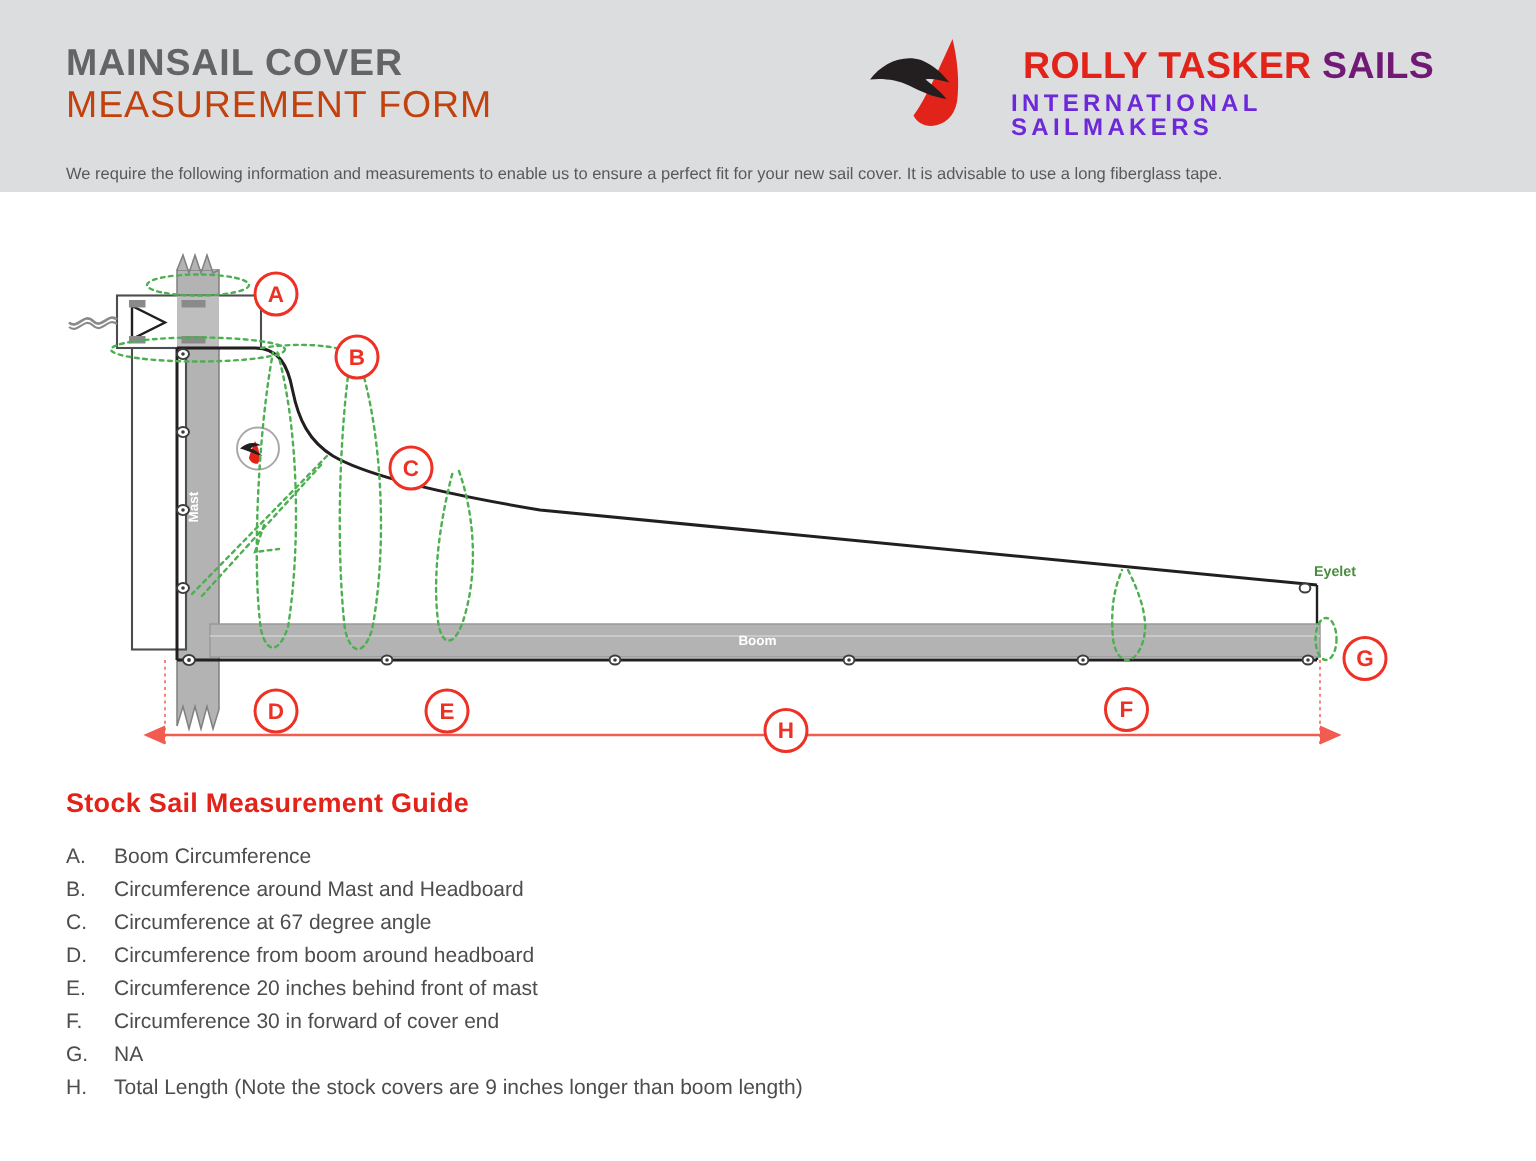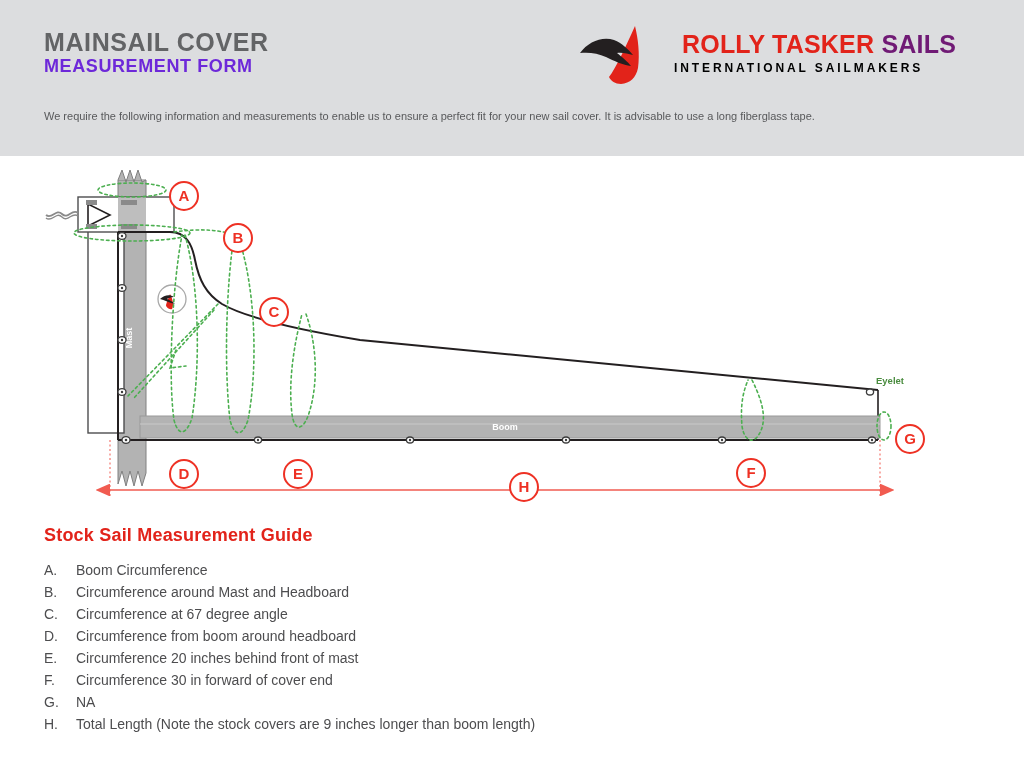--- a/index.html
+++ b/index.html
@@ -5,45 +5,45 @@
   html,body{margin:0;padding:0;}
   body{
     width:1024px;height:774px;
     background:#ffffff;
     font-family:"Liberation Sans","DejaVu Sans",sans-serif;
     overflow:hidden;
     position:relative;
   }
   
   #header{
-    position:absolute;left:0;top:0;width:1024px;height:156px;
+    position:absolute;left:0;top:0;width:1024px;height:128px;
     background:#dcdddf;
   }
   #title-block{position:absolute;left:44px;top:28px;}
   #title-main{
     font-size:25px;font-weight:bold;letter-spacing:0.6px;
     color:#636466;line-height:1.13;
   }
   #title-sub{
-    font-size:18px;font-weight:bold;letter-spacing:0.6px;
-    color:#6d28d9;line-height:1.13;
+    font-size:25px;font-weight:normal;letter-spacing:0.6px;
+    color:#c2410c;line-height:1.13;
   }
   #intro{
     position:absolute;left:44px;top:108px;width:915px;
     font-size:11px;color:#58595b;line-height:1.55;
   }
   
   #logo{position:absolute;left:578px;top:24px;width:392px;height:62px;}
   #logo-mark{position:absolute;left:0;top:0;width:100px;height:62px;}
   #logo-text{position:absolute;left:96px;top:8px;}
   #logo-line1{font-size:25px;font-weight:bold;letter-spacing:0.2px;line-height:1;}
   #logo-line1 .rt{color:#e2231a;margin-left:8px;}
   #logo-line1 .sails{color:#701a75;}
   #logo-line2{
-    font-size:12px;font-weight:bold;color:#000000;
+    font-size:16px;font-weight:bold;color:#6d28d9;
     letter-spacing:2.9px;line-height:1;margin-top:5px;
   }
   
   #diagram{position:absolute;left:0;top:168px;width:1024px;height:360px;}
   
   #guide{position:absolute;left:44px;top:525px;width:900px;}
   #guide-title{
     font-size:18px;font-weight:bold;color:#e2231a;letter-spacing:0.2px;
   }
   #guide-list{margin:14px 0 0 0;padding:0;list-style:none;}

